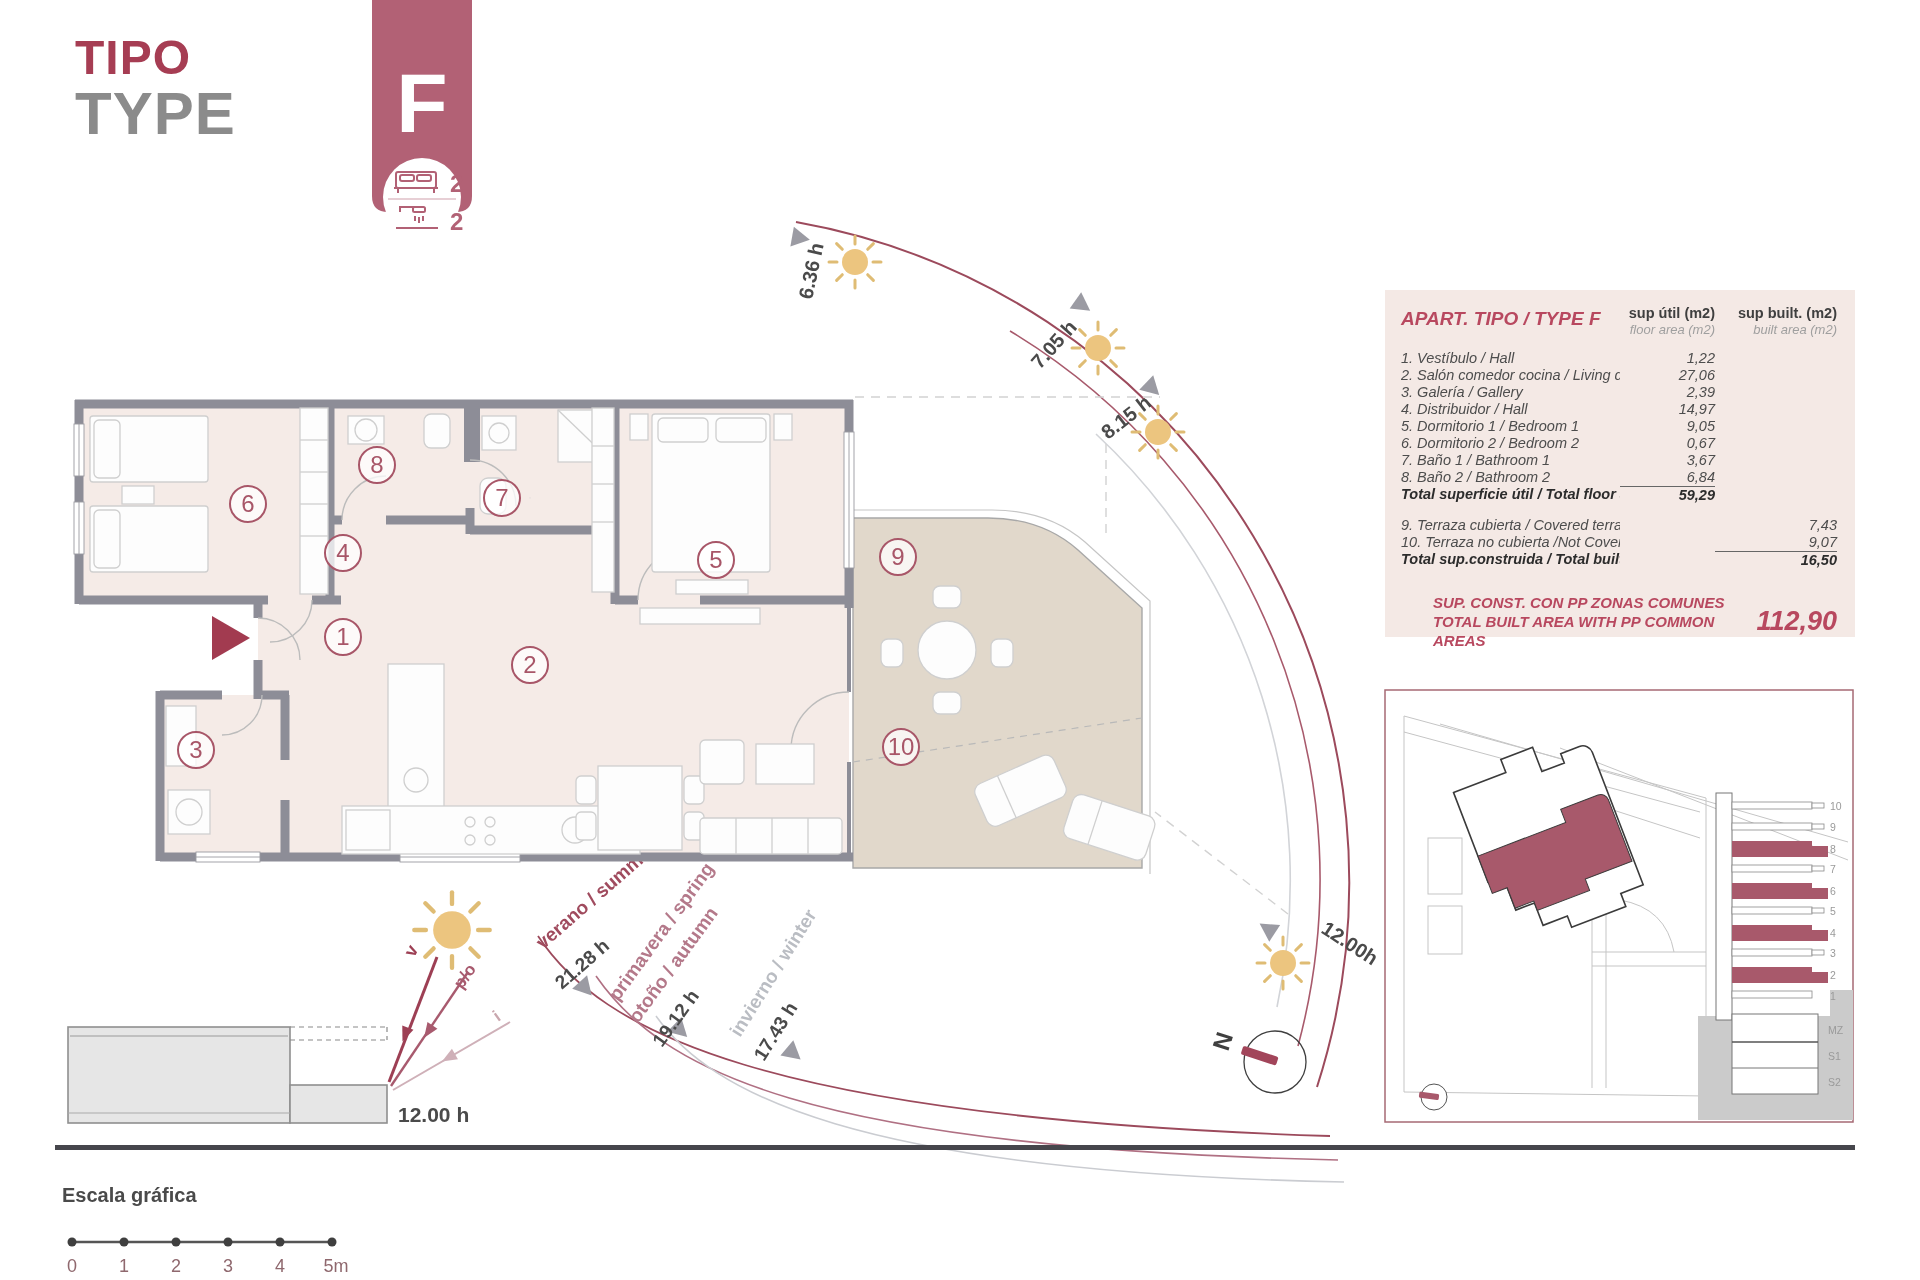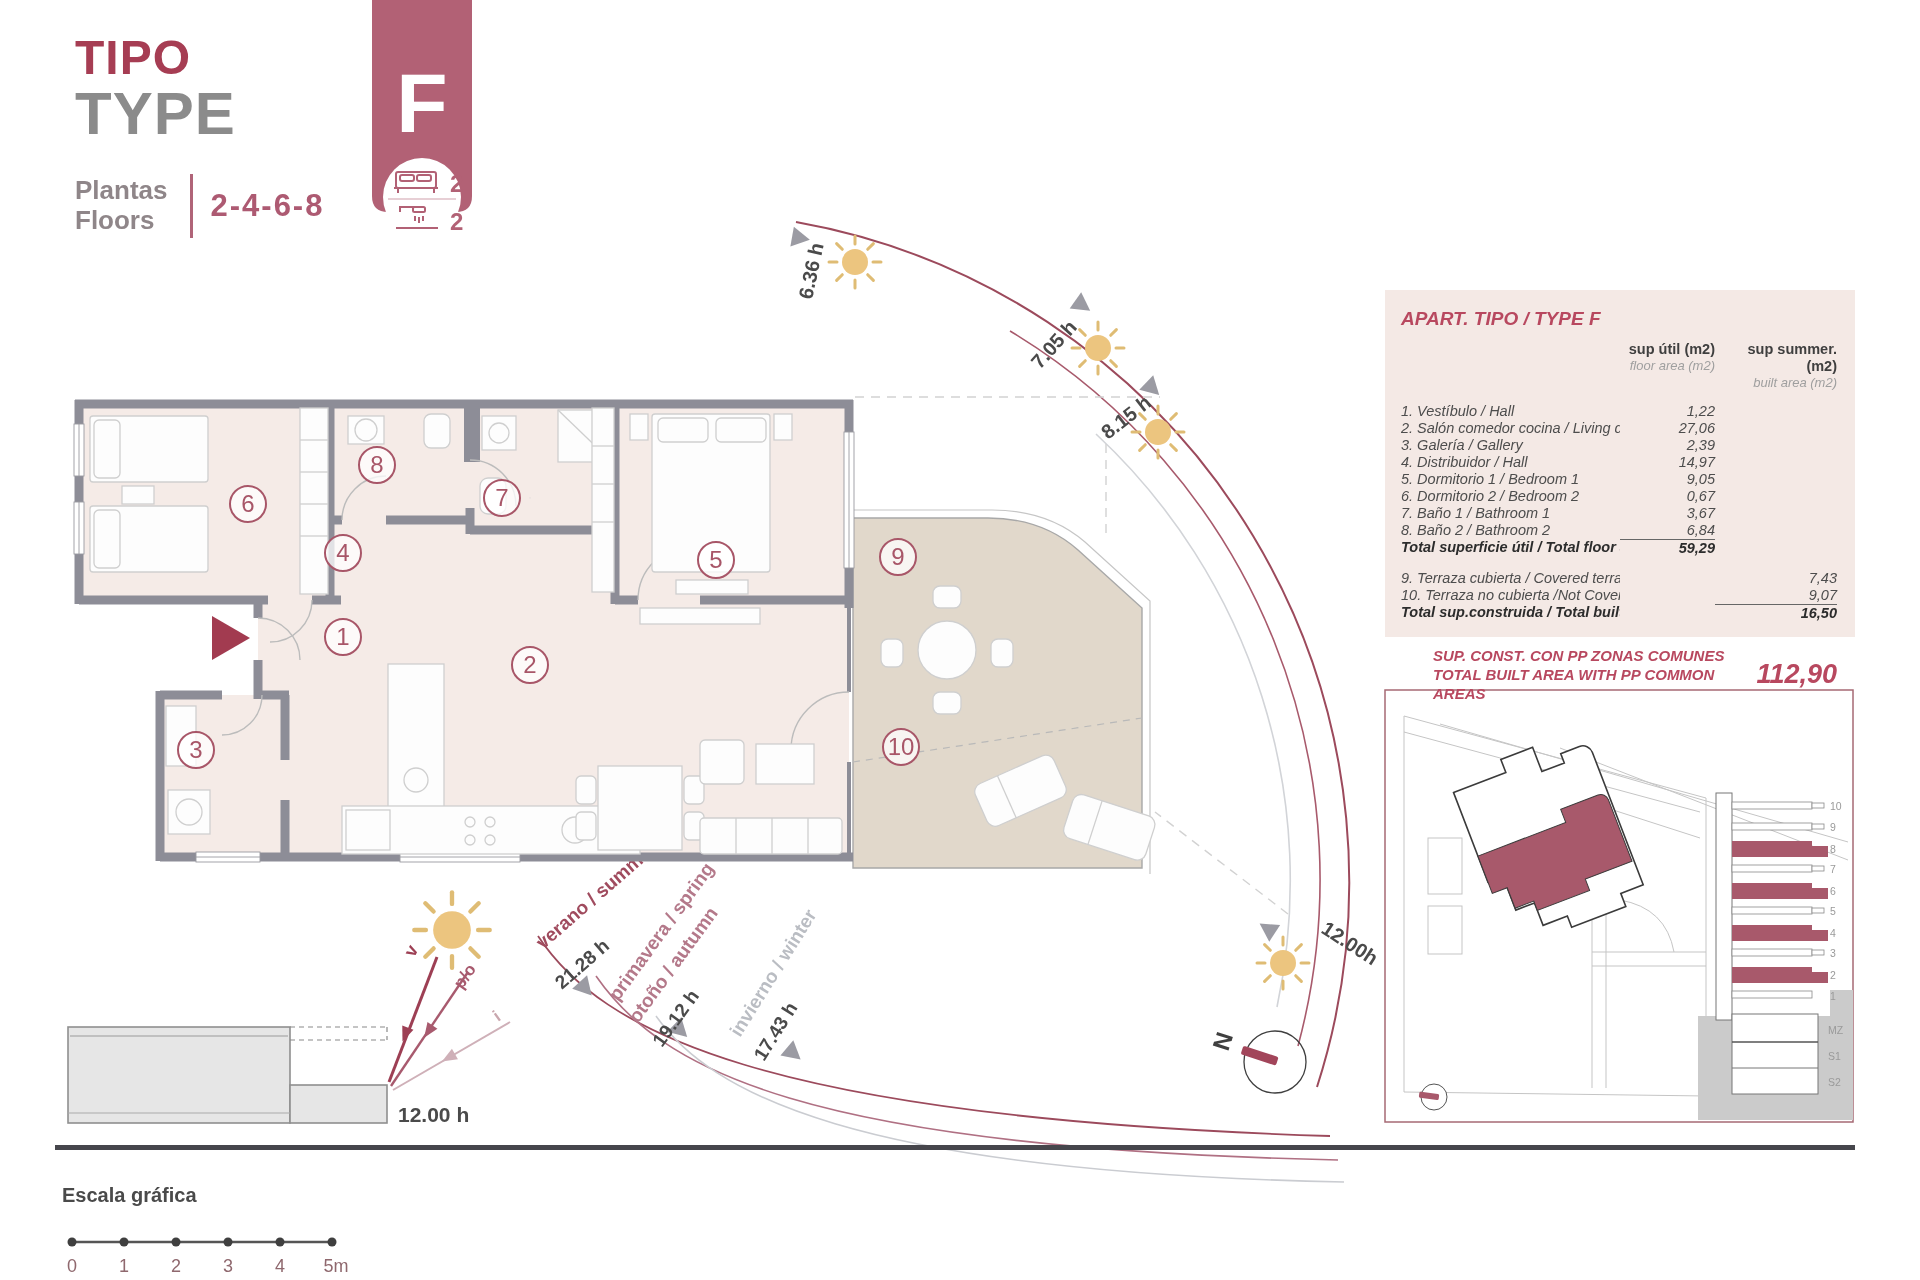--- a/index.html
+++ b/index.html
@@ -12,21 +12,21 @@
   .t2{font-size:60px;font-weight:bold;color:#8b8b8b;letter-spacing:1px;line-height:1.02;}
   .floors-row{display:flex;align-items:center;margin-top:30px;}
   .fl-labels{font-size:26px;font-weight:bold;color:#8f8689;line-height:1.15;}
   .fl-div{width:3px;height:64px;background:#b06478;margin:0 18px 0 22px;}
   .fl-val{font-size:31px;font-weight:bold;color:#ad5a72;letter-spacing:2px;}
   
   #area-table{position:absolute;left:1385px;top:290px;width:470px;height:347px;
       background:#f4e9e5;box-sizing:border-box;padding:15px 18px 0 16px;}
   .tbl-head{display:flex;align-items:flex-start;}
   .tbl-title{flex:1;font-size:19px;font-weight:bold;font-style:italic;color:#b8485f;padding-top:3px;}
-  .colhead{display:flex;flex-direction:column;text-align:right;margin-top:36px;}
+  .colhead{display:flex;flex-direction:column;text-align:right;}
   .ch-util{width:100px;}
   .ch-const{width:122px;}
   .colhead .b{font-size:14.5px;font-weight:bold;color:#3f3f3f;line-height:17px;}
   .colhead .i{font-size:13px;font-style:italic;color:#9f9f9f;line-height:15px;}
   .tbl-rows{margin-top:13px;}
   .trow{display:flex;font-size:14.5px;font-style:italic;color:#4d4d4d;line-height:17px;}
   .c-label{flex:1;white-space:nowrap;overflow:hidden;}
   .c-util{width:95px;text-align:right;}
   .c-const{width:122px;text-align:right;}
   .trow.total{font-weight:bold;color:#2c2c2c;}
@@ -435,39 +435,31 @@
       <text x="228" y="1272">3</text>
       <text x="280" y="1272">4</text>
       <text x="336" y="1272">5m</text>
     </g>
   </g>
 </svg>
 
 <div id="header">
   <div class="t1">TIPO</div>
   <div class="t2">TYPE</div>
-  <div class="floors-row">
-    <div class="fl-labels">
-      <div>Plantas</div>
-      <div>Floors</div>
-    </div>
-    <div class="fl-div"></div>
-    <div class="fl-val">2-4-6-8</div>
-  </div>
 </div>
 
 <div id="area-table">
   <div class="tbl-head">
     <div class="tbl-title">APART. TIPO / TYPE F</div>
     <div class="colhead ch-util">
       <span class="b">sup útil (m2)</span>
       <span class="i">floor area (m2)</span>
     </div>
     <div class="colhead ch-const">
-      <span class="b">sup summer. (m2)</span>
+      <span class="b">sup built. (m2)</span>
       <span class="i">built area (m2)</span>
     </div>
   </div>
 
   <div class="tbl-rows">
     <div class="trow">
         <div class="c-label">1. Vestíbulo / Hall</div>
         <div class="c-util">1,22</div>
         <div class="c-const"></div>
       </div>

